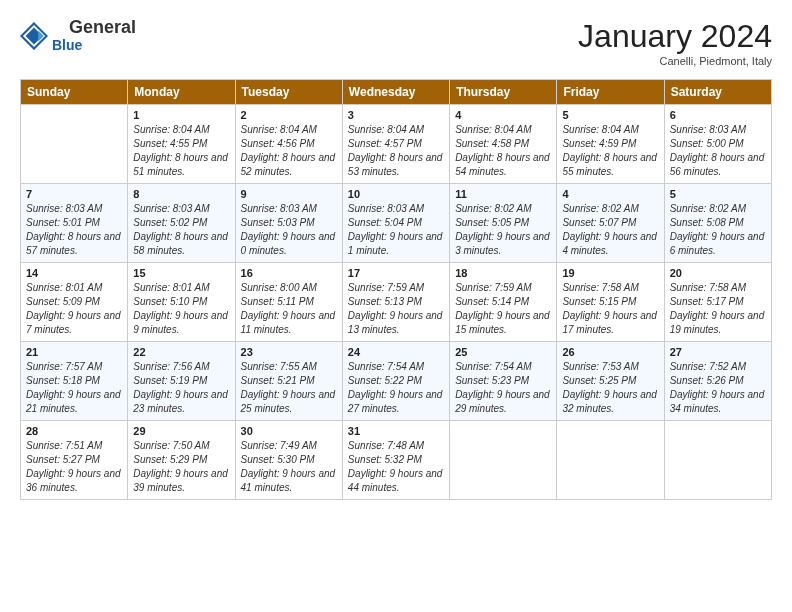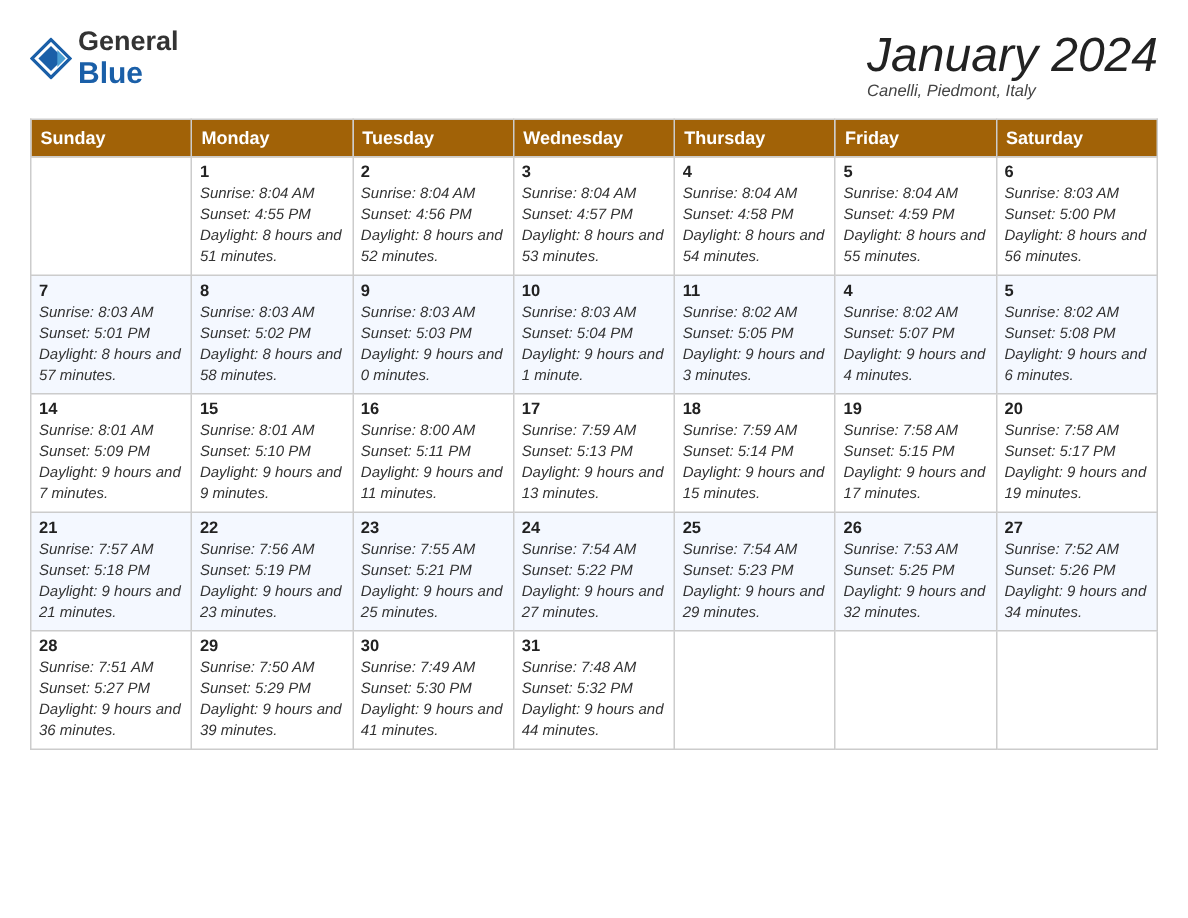--- a/index.html
+++ b/index.html
@@ -26,33 +26,34 @@
     }
     .logo-text {
       display: flex;
       flex-direction: column;
       line-height: 1.1;
     }
     .logo-general {
       font-size: 18px;
       font-weight: bold;
       color: #333;
+      margin-left: 17px;
     }
     .logo-blue {
-      font-size: 20px;
+      font-size: 14px;
       font-weight: bold;
       color: #1a5fa8;
     }
     .logo-icon {
       width: 28px;
       height: 28px;
       margin-right: 4px;
     }
     .title-block {
-      font-style: italic;
+      text-align: right;
     }
     .month-title {
       font-size: 32px;
       font-weight: normal;
       color: #222;
     }
     .location {
       font-size: 11px;
       color: #444;
     }

